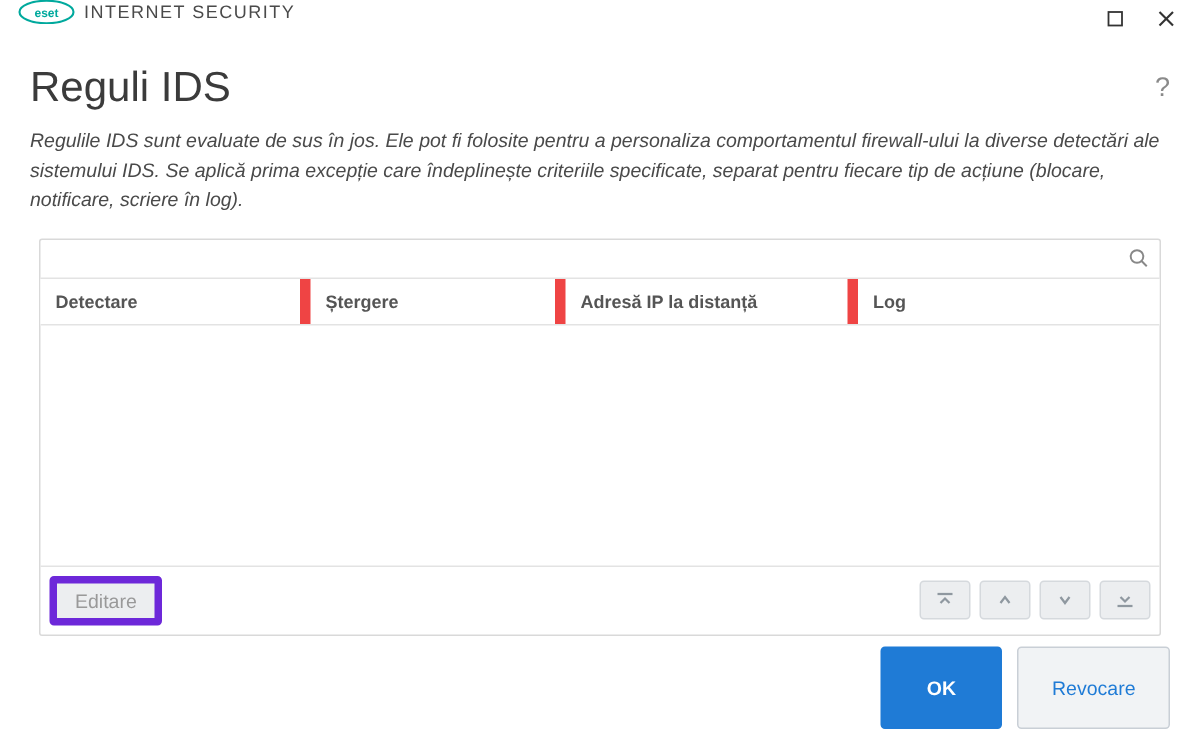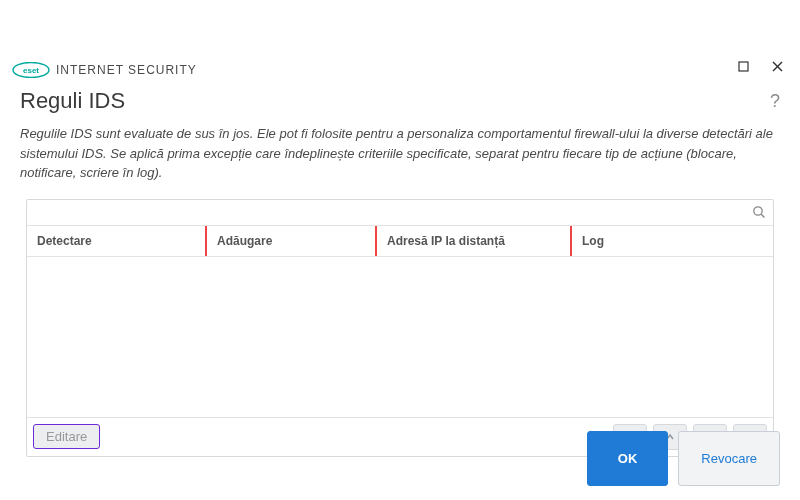--- a/index.html
+++ b/index.html
@@ -1,51 +1,51 @@
 <!DOCTYPE html>
 <html><head>
 <meta charset="utf-8">
 <style>
   * { box-sizing: border-box; margin: 0; padding: 0; font-family: "Segoe UI", Arial, sans-serif; }
   body { width: 800px; height: 500px; background: #fff; overflow: hidden; position: relative; }
 
-  .titlebar { display: flex; align-items: flex-end; height: 32px; padding: 0 6px 0 12px; margin-top: 46px; }
+  .titlebar { display: flex; align-items: flex-start; height: 32px; padding: 0 6px 0 12px; }
   .brand { display: flex; align-items: center; gap: 6px; }
   .brand-logo { display:inline-flex; align-items:center; }
   .brand-text { font-size: 12px; letter-spacing: 1px; color:#4a4a4a; font-weight:400; }
   .titlebar-spacer { flex:1; }
   .winbtn { width:34px; height:24px; display:flex; align-items:center; justify-content:center; color:#333; }
   .winbtn svg { display:block; }
 
   .content { padding: 10px 20px 0 20px; }
   .heading-row { display:flex; align-items:center; }
-  .heading { font-size: 22px; color:#3b3b3b; font-weight:400; }
+  .heading { font-size: 28px; color:#3b3b3b; font-weight:400; }
   .help-icon { margin-left:auto; color:#8a8a8a; font-size:18px; }
 
   .desc { margin-top:10px; font-size:13px; color:#4a4a4a; line-height:1.5;font-style:italic; }
 
   .panel { margin:16px 6px 0 6px; border:1px solid #d9d9d9; border-radius:2px; background:#fff; }
   .search-row { display:flex; align-items:center; border-bottom:1px solid #e3e3e3; height:26px; }
   .search-input { flex:1; border:none; outline:none; padding:0 8px; font-size:12px; background:transparent; }
   .search-icon { width:28px; color:#888; display:flex; align-items:center; justify-content:center; }
 
   .table-head { display:flex; border-bottom:1px solid #e3e3e3; background:#fff; }
-  .th { font-size:12px; font-weight:600; color:#555; padding:8px 10px; border-right:2px solid #ef4444; }
+  .th { font-size:12px; font-weight:600; color:#555; padding:8px 10px; border-right:7px solid #ef4444; }
   .th:last-child { border-right:none; }
   .col-detect { width:180px; }
   .col-app { width:170px; }
   .col-addr { width:195px; }
   .col-block { width:70px; }
   .col-notif { width:80px; }
   .col-log { flex:1; }
 
   .table-body { height:160px; }
 
   .panel-footer { display:flex; align-items:center; padding:6px 6px; border-top:1px solid #e3e3e3; gap:6px; }
-  .pf-btn { font-size:13px; padding:4px 12px; border-radius:3px; background:#eceef0; border:1px solid #6d28d9; color:#999; cursor:default; }
+  .pf-btn { font-size:13px; padding:4px 12px; border-radius:3px; background:#eceef0; border:5px solid #6d28d9; color:#999; cursor:default; }
   .pf-btn.primary { background:#eaf3fb; border:1px solid #b9d6ef; color:#1f7bd6; font-weight:600; cursor:pointer; }
   .pf-spacer { flex:1; }
   .icon-btn { width:34px; height:26px; border-radius:3px; background:#eceef0; border:1px solid #d5d9dd; display:flex; align-items:center; justify-content:center; color:#8f98a0; }
 
   .dialog-footer { position:absolute; bottom:14px; right:20px; display:flex; gap:10px; }
   .dlg-btn { font-size:13px; padding:7px 22px; border-radius:3px; border:1px solid #c9cfd6; background:#f1f3f5; color:#1f7bd6; cursor:pointer; }
   .dlg-btn.ok { background:#1f7bd6; border-color:#1f7bd6; color:#fff; font-weight:600; padding:19px 30px;margin-left:27px; }
 </style>
 </head>
 <body>
@@ -86,21 +86,21 @@
       <input class="search-input" placeholder="" style="">
       <span class="search-icon">
         <svg width="14" height="14" viewBox="0 0 14 14">
             <circle cx="6" cy="6" r="4.2" fill="none" stroke="#888" stroke-width="1.3"></circle>
             <line x1="9.2" y1="9.2" x2="12.5" y2="12.5" stroke="#888" stroke-width="1.3"></line>
           </svg>
       </span>
     </div>
     <div class="table-head">
       <div class="th col-detect">Detectare</div>
-      <div class="th col-app">Adăugare</div>
+      <div class="th col-app">Ștergere</div>
       <div class="th col-addr">Adresă IP la distanță</div>
       <div class="th col-log">Log</div>
     </div>
     <div class="table-body"></div>
     <div class="panel-footer">
       <button class="pf-btn">Editare</button>
       <div class="pf-spacer"></div>
       <div class="icon-btn">
         <svg width="12" height="12" viewBox="0 0 12 12">
             <line x1="1" y1="2" x2="11" y2="2" stroke="#8f98a0" stroke-width="1.5"></line>

